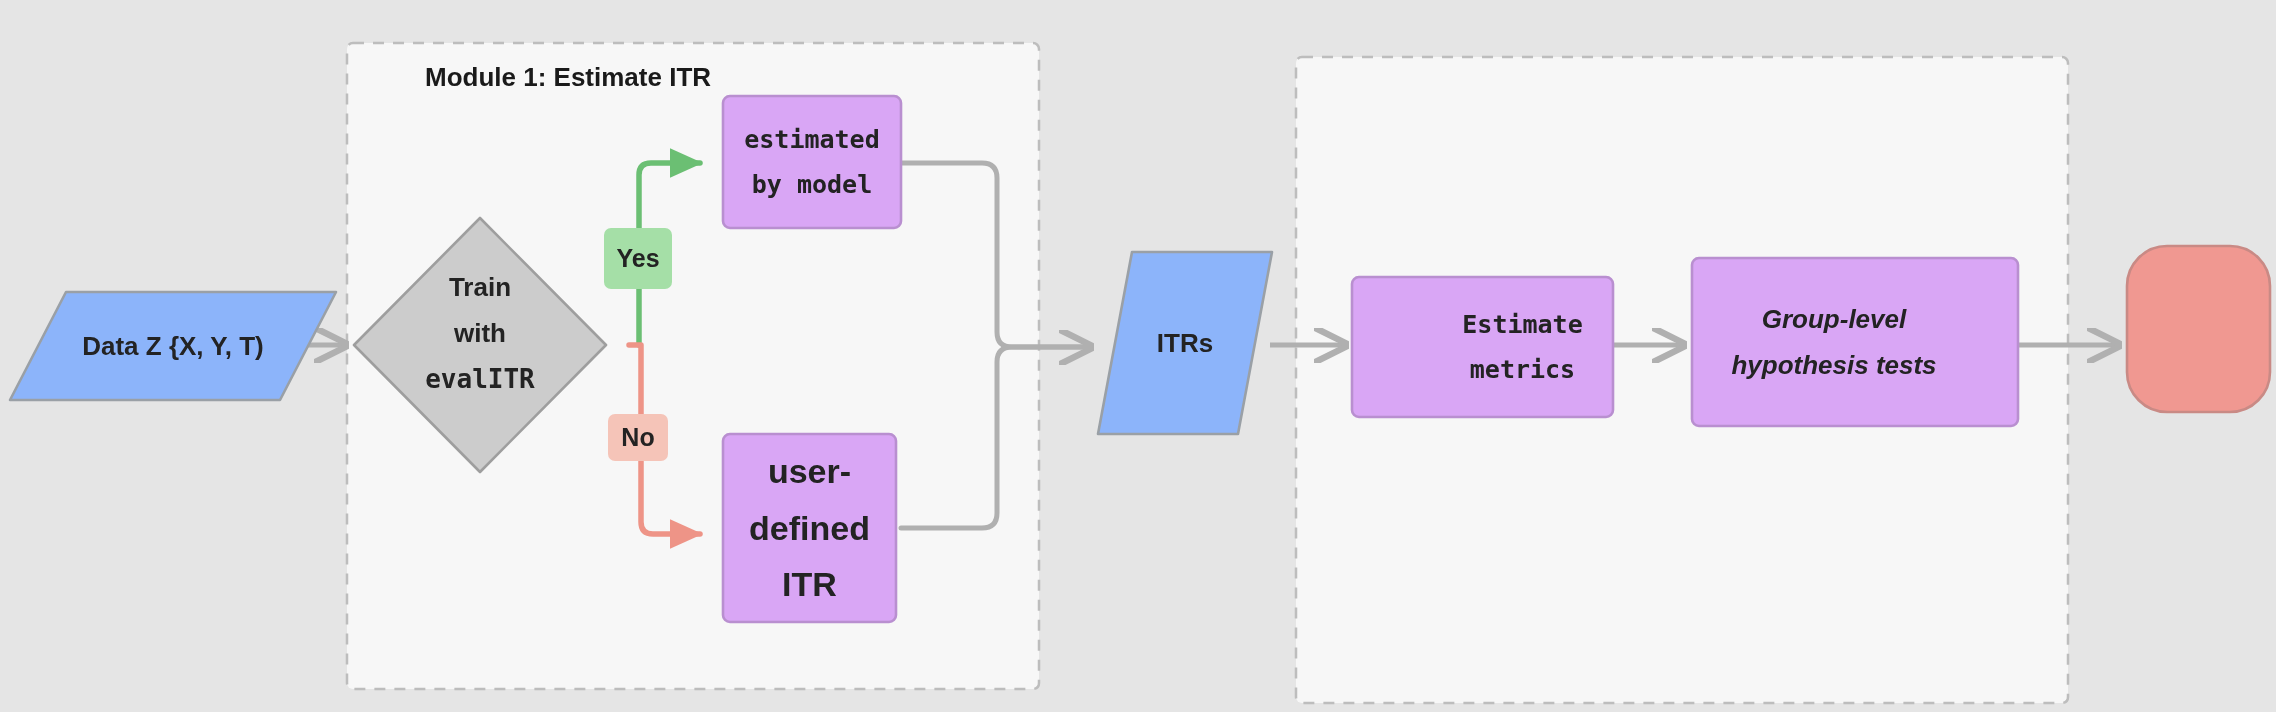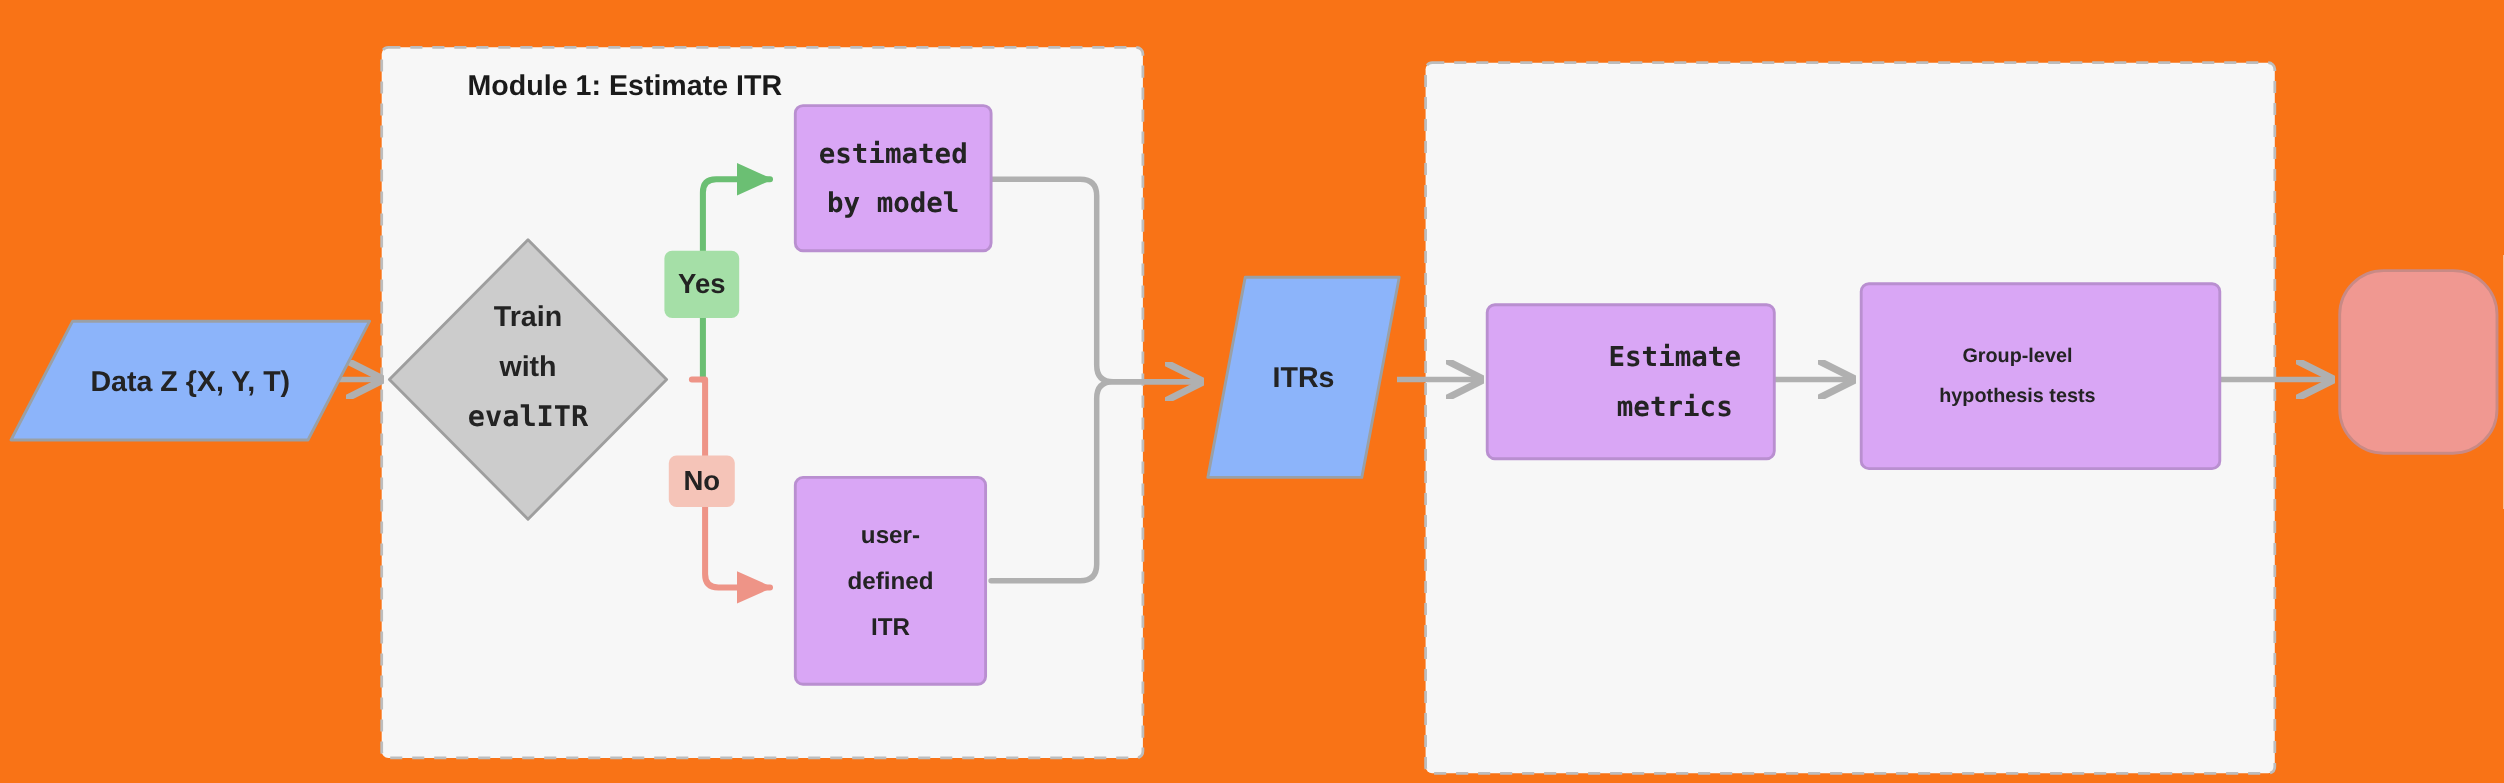--- a/index.html
+++ b/index.html
@@ -8,21 +8,21 @@
     background: #ffffff;
   }
   body {
     font-family: "Liberation Sans", sans-serif;
     -webkit-font-smoothing: antialiased;
   }
   #canvas {
     position: relative;
     width: 2276px;
     height: 712px;
-    background: #f97316;
+    background: #e5e5e5;
     overflow: hidden;
   }
   svg.layer {
     position: absolute;
     left: 0;
     top: 0;
     width: 2276px;
     height: 712px;
     overflow: visible;
   }
@@ -128,34 +128,34 @@
     <span class="sans">Train</span>
     <span class="sans">with</span>
     <span class="mono">evalITR</span>
   </div>
 
   <div class="node-text mono" style="left:723px; top:96px; width:178px; height:132px; flex-direction:column; font-size:25px;">
     <span>estimated</span>
     <span>by model</span>
   </div>
 
-  <div class="node-text sans" style="left:723px; top:434px; width:173px; height:188px; flex-direction:column; font-size:22px;">
+  <div class="node-text sans" style="left:723px; top:434px; width:173px; height:188px; flex-direction:column; font-size:34px;">
     <span>user-</span>
     <span>defined</span>
     <span>ITR</span>
   </div>
 
   <div class="node-text sans" style="left:1098px; top:252px; width:174px; height:182px; font-size:26px;">ITRs</div>
 
   <div class="node-text mono" style="left:1352px; top:277px; width:261px; height:140px; flex-direction:column; font-size:25px;padding-left:40px;">
     <span>Estimate</span>
     <span>metrics</span>
   </div>
 
-  <div class="node-text sans" style="left:1692px; top:258px; width:284px; height:168px; flex-direction:column; font-size:18px;">
+  <div class="node-text sans" style="left:1692px; top:258px; width:284px; height:168px; flex-direction:column; font-size:26px;font-style:italic;">
     <span>Group-level</span>
     <span>hypothesis tests</span>
   </div>
 
 
   <div class="edge-label" style="left:604px; top:228px; width:68px; height:61px; background:#A5DFA7;">Yes</div>
   <div class="edge-label" style="left:608px; top:414px; width:60px; height:47px; background:#F5C4B8;">No</div>
 
 </div>
 

